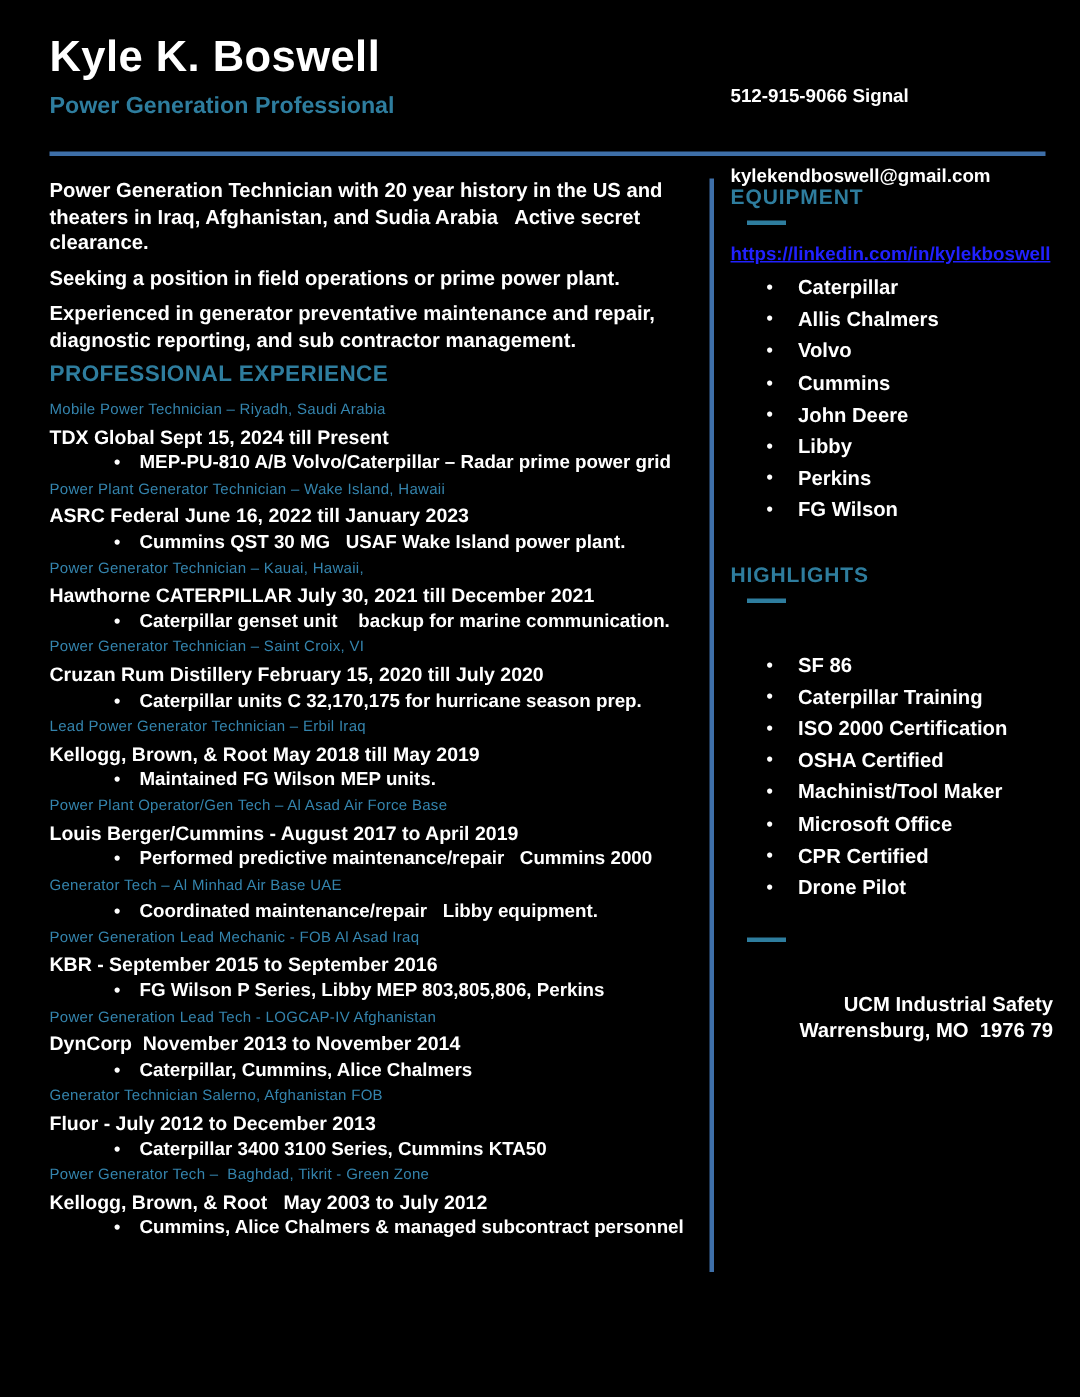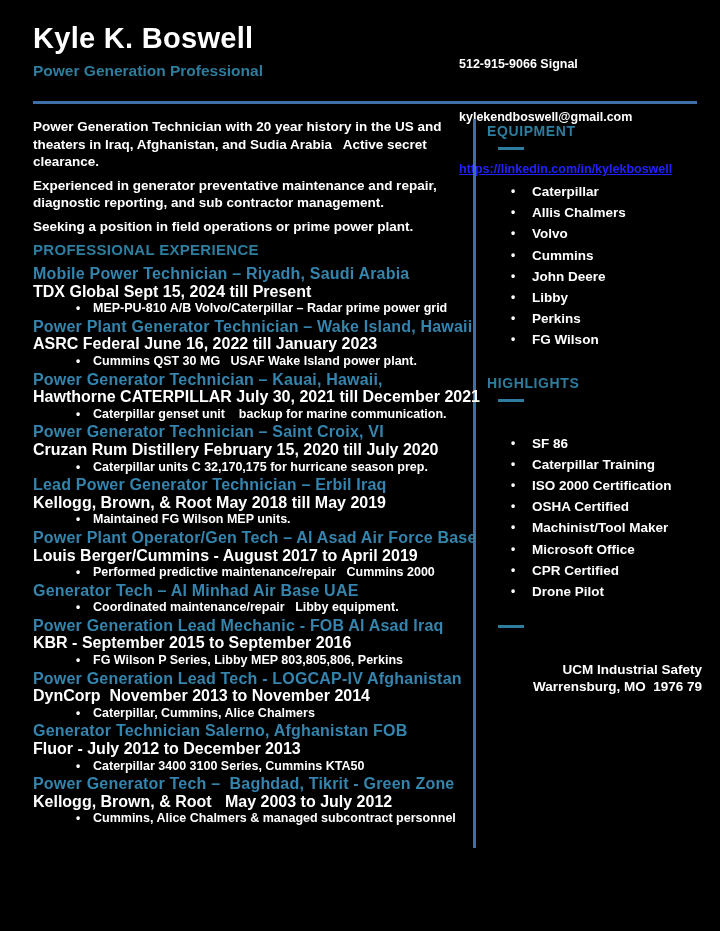--- a/index.html
+++ b/index.html
@@ -16,41 +16,41 @@
   
   .name{
     position:absolute;left:33px;top:22px;font-size:29px;font-weight:700;
     color:var(--text);letter-spacing:0.3px;
   }
   .prof-title{
     position:absolute;left:33px;top:62px;font-size:15.5px;font-weight:700;
     color:var(--accent);
   }
   .contact{
-    position:absolute;left:459px;top:21px;font-size:12.5px;font-weight:700;
+    position:absolute;left:487px;top:21px;font-size:12.5px;font-weight:700;
     line-height:17.5px;color:var(--text);white-space:pre;
   }
   .contact .link{color:var(--link);text-decoration:underline;cursor:pointer;}
   .hrule{position:absolute;left:33px;top:101px;width:664px;height:3px;background:var(--rule);}
   .vrule{position:absolute;left:473px;top:119px;width:3px;height:729px;background:var(--rule);}
   
   .left-col{position:absolute;left:33px;top:118px;width:434px;}
   .summary p{
     margin:0 0 6px 0;font-size:13.5px;font-weight:700;line-height:17.5px;
     white-space:pre-wrap;
   }
   .exp-heading{
     color:var(--accent);font-size:15px;font-weight:700;letter-spacing:0.3px;
     margin:1px 0 7px 0;
   }
   .job-title{
-    color:var(--jobtitle);font-size:16px;font-weight:700;line-height:17.6px;
+    color:var(--jobtitle);font-size:10px;font-weight:400;line-height:17.6px;
     white-space:pre;letter-spacing:0.2px;
   }
-  .job-company{font-size:16px;font-weight:700;line-height:17.6px;white-space:pre;}
+  .job-company{font-size:13px;font-weight:700;line-height:17.6px;white-space:pre;}
   .job-bullet{
     font-size:12.5px;font-weight:700;line-height:17.6px;position:relative;
     padding-left:60px;white-space:pre;
   }
   .job-bullet .dot{position:absolute;left:43px;top:0;font-size:12px;}
   
   .right-col{position:absolute;left:487px;top:119px;width:215px;}
   .side-heading{
     color:var(--accent);font-size:14px;font-weight:700;letter-spacing:0.6px;
     margin:4px 0 0 0;
@@ -80,22 +80,22 @@
   <div>kylekendboswell@gmail.com</div>
   <div class="link">https://linkedin.com/in/kylekboswell</div>
 </div>
 
 <div class="hrule"></div>
 <div class="vrule"></div>
 
 <div class="left-col">
   <div class="summary">
     <p>Power Generation Technician with 20 year history in the US and theaters in Iraq, Afghanistan, and Sudia Arabia   Active secret clearance.</p>
+    <p>Seeking a position in field operations or prime power plant.</p>
     <p>Experienced in generator preventative maintenance and repair, diagnostic reporting, and sub contractor management.</p>
-    <p>Seeking a position in field operations or prime power plant.</p>
   </div>
   <div class="exp-heading">PROFESSIONAL EXPERIENCE</div>
   <div id="experience-list">
       <div>
         <div class="job-title">Mobile Power Technician – Riyadh, Saudi Arabia</div>
         <div class="job-company">TDX Global Sept 15, 2024 till Present</div>
         <div class="job-bullet"><span class="dot">•</span><span>MEP-PU-810 A/B Volvo/Caterpillar – Radar prime power grid</span></div>
       </div>
       <div>
         <div class="job-title">Power Plant Generator Technician – Wake Island, Hawaii</div>

